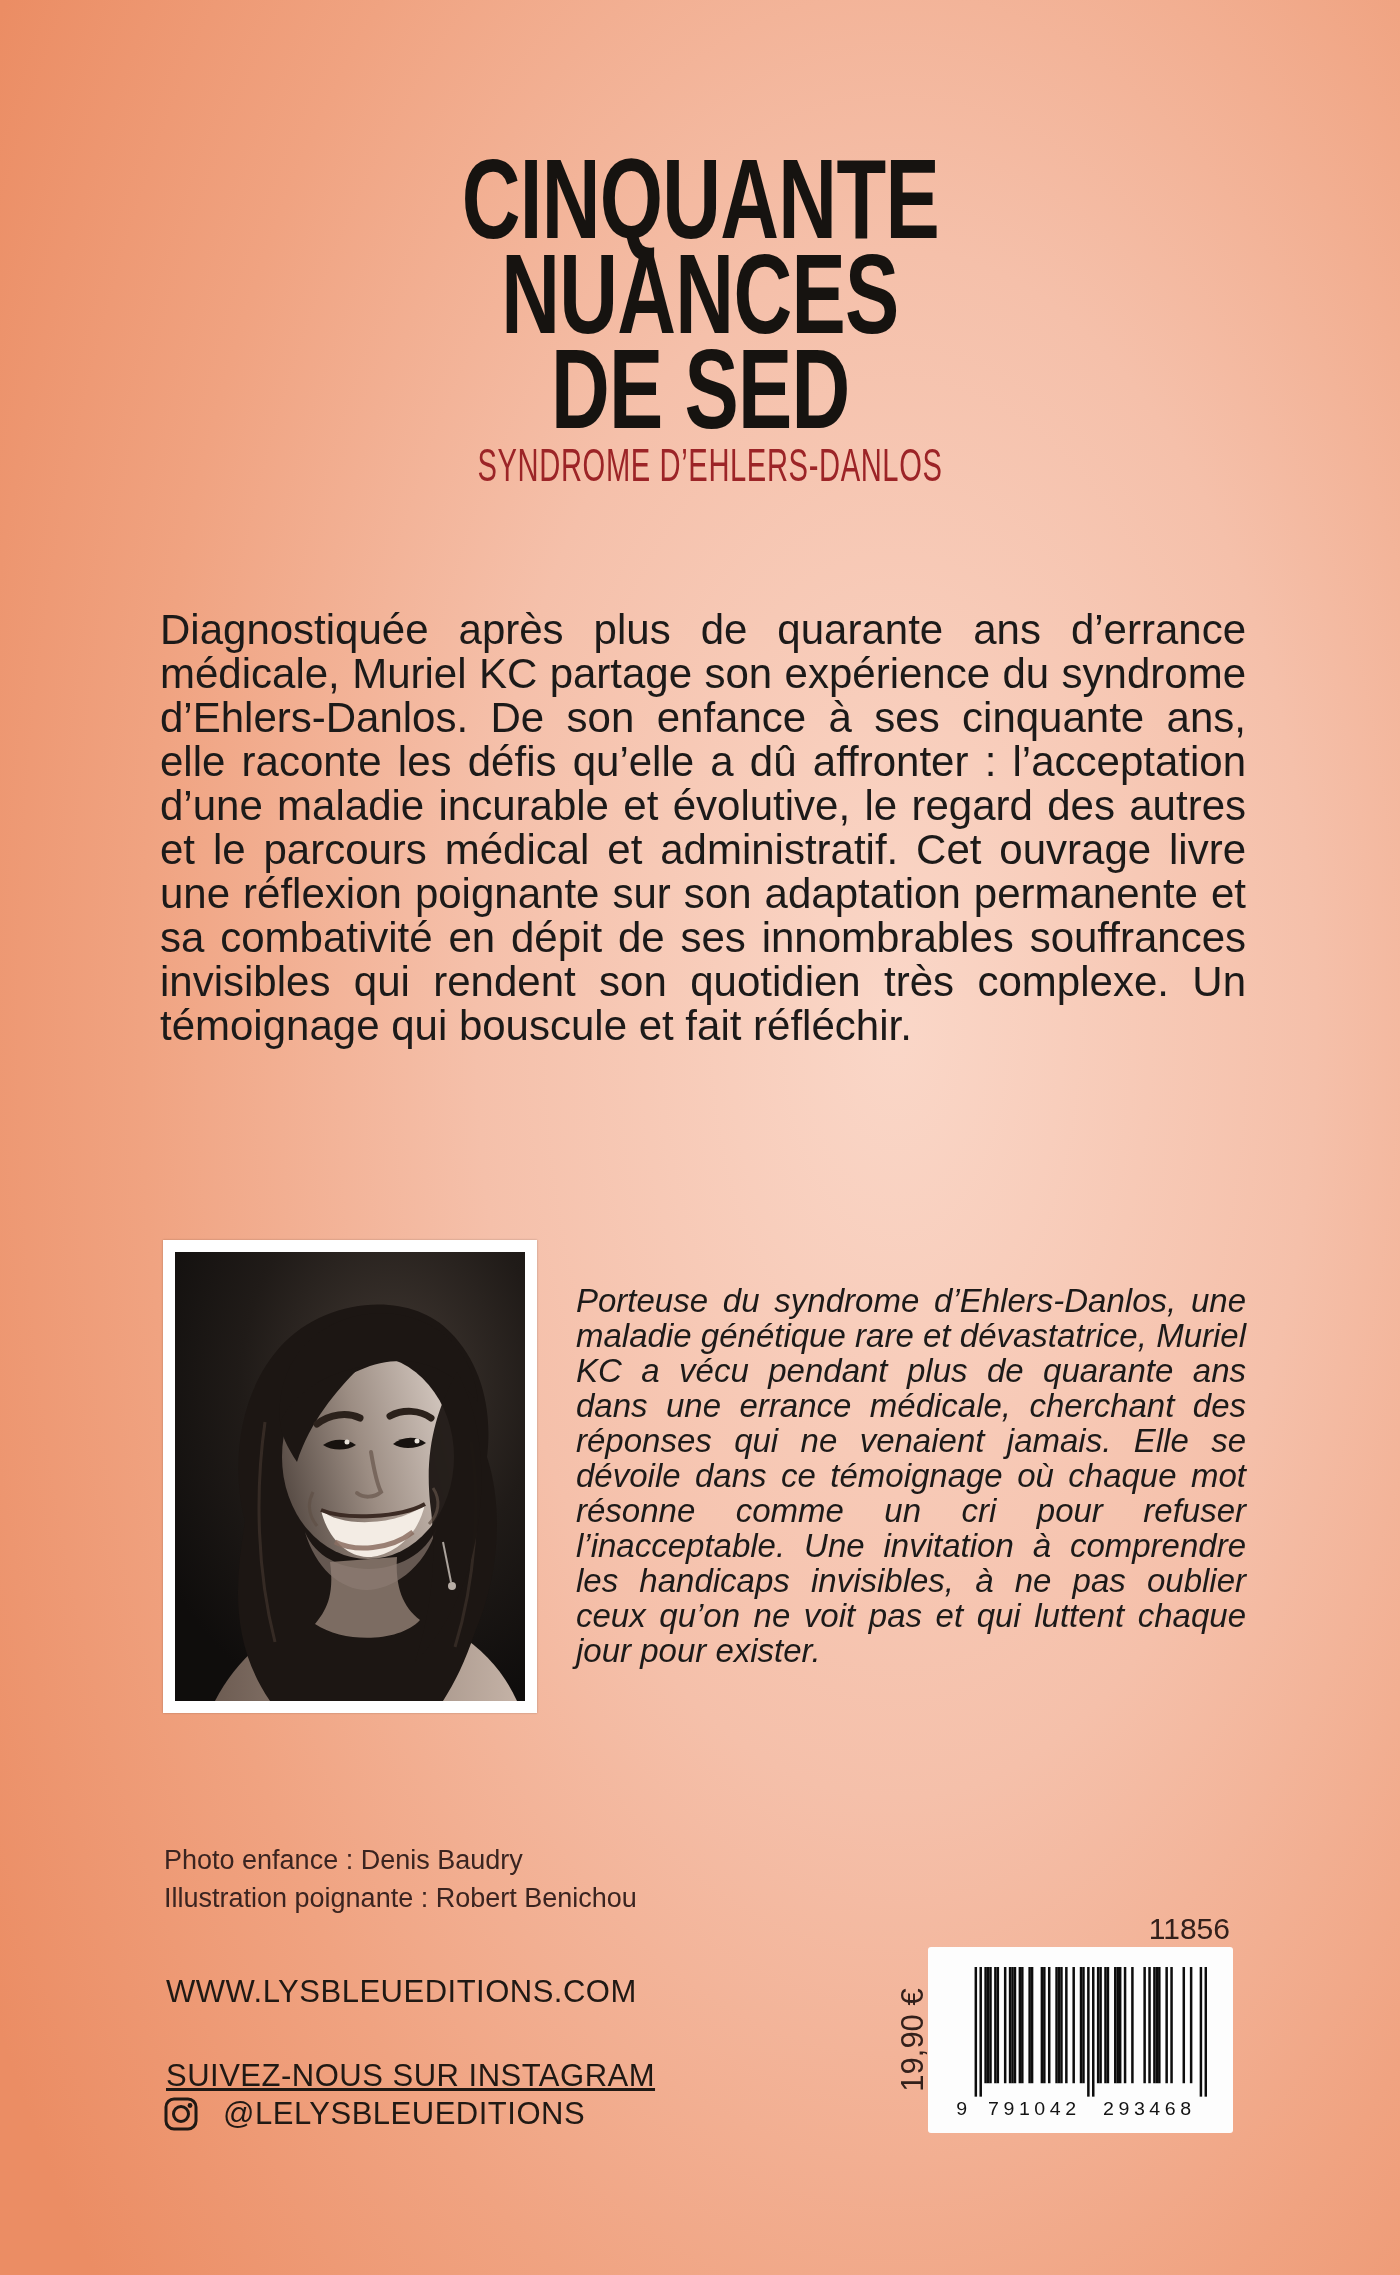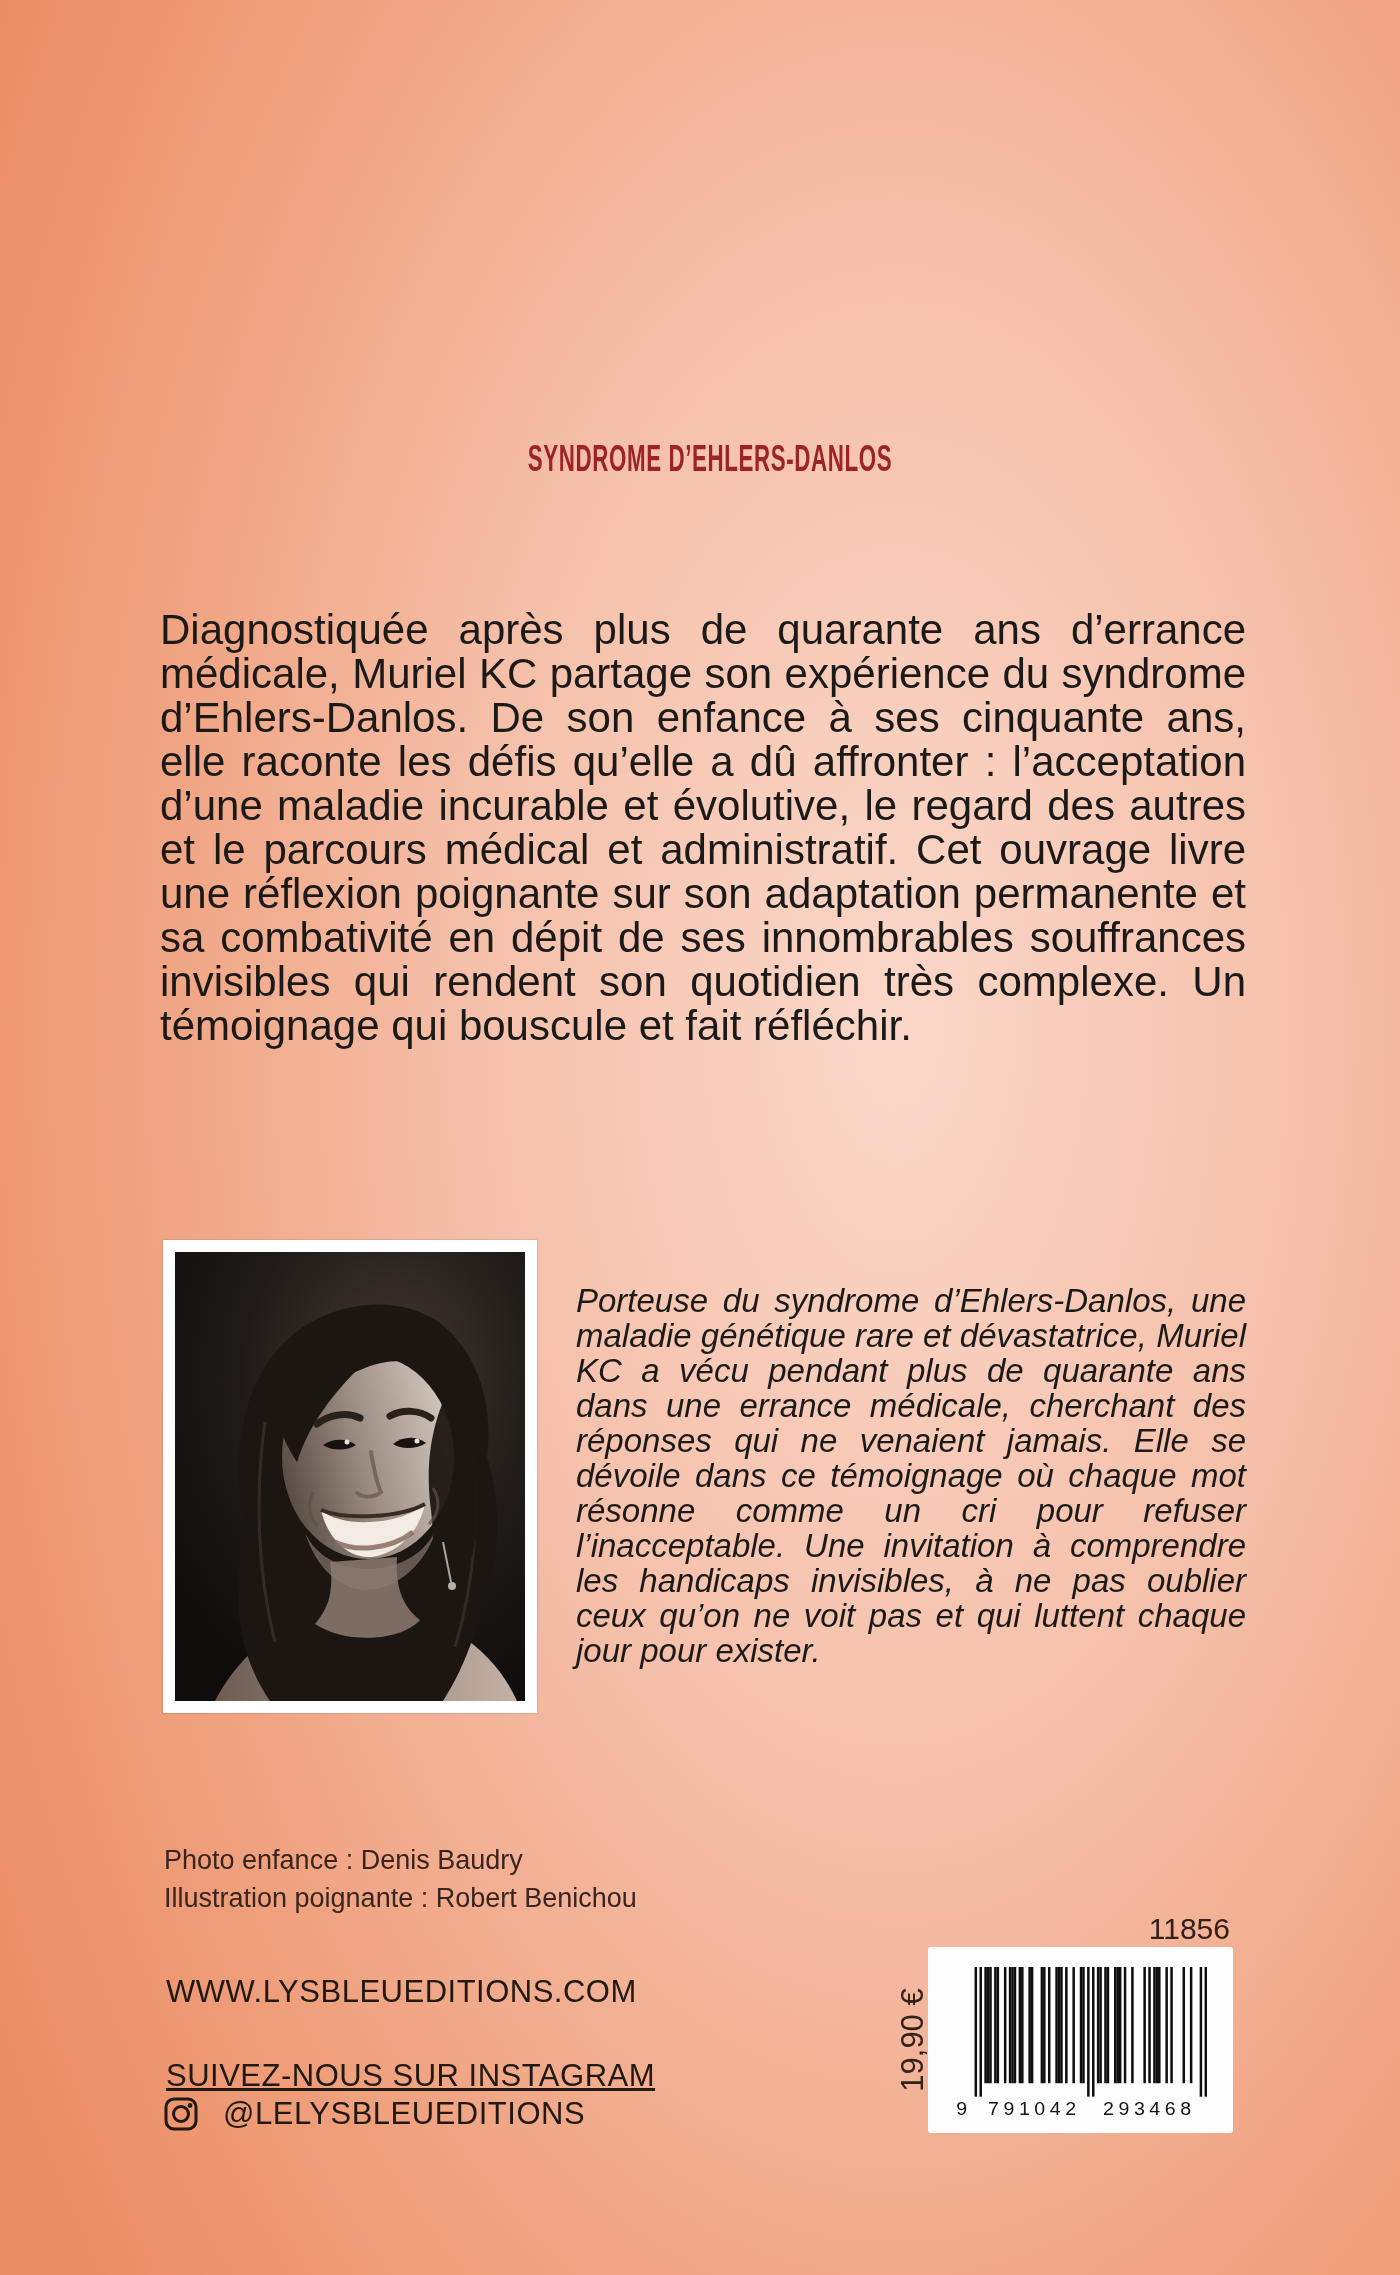--- a/index.html
+++ b/index.html
@@ -13,21 +13,21 @@
         var(--bg_center) 0%,
         var(--bg_mid) 40%,
         #f0a381 72%,
         var(--bg_left) 100%);
   }
   
   .title-block{position:absolute;top:152px;left:0;width:100%;text-align:center;color:var(--title);}
   .title-line{font-size:113px;line-height:95px;font-weight:bold;letter-spacing:-1px;}
   .condensed{display:inline-block;transform:scaleX(0.72);transform-origin:50% 50%;white-space:nowrap;}
   .subtitle-block{position:absolute;top:441px;left:0;width:100%;text-align:center;color:var(--subtitle);}
-  .subtitle-line{font-size:36px;font-weight:bold;line-height:1;letter-spacing:1px;margin-left:21px;}
+  .subtitle-line{font-size:47px;font-weight:normal;line-height:1;letter-spacing:1px;margin-left:21px;}
   .subtitle-line .condensed{transform:scaleX(0.62);}
   
   .synopsis{
     position:absolute;left:160px;top:566px;width:1086px;
     font-size:42px;line-height:44px;color:var(--body);
     text-align:justify;text-justify:inter-word;
   }
   
   .photo-frame{
     position:absolute;left:163px;top:1240px;width:350px;height:449px;
@@ -62,20 +62,25 @@
   }
   .barcode-panel svg{width:252px;height:152px;margin-top:6px;}
   .ean-digit{font-family:"Liberation Sans", sans-serif;font-size:8px;fill:#141414;}
   #ean-bars rect{fill:#0d0d0d;}
 </style>
 </head>
 <body>
 
 <div class="cover">
 
+  <div class="title-block">
+    <div class="title-line"><span class="condensed">CINQUANTE</span></div>
+    <div class="title-line"><span class="condensed">NUANCES</span></div>
+    <div class="title-line"><span class="condensed">DE SED</span></div>
+  </div>
   <div class="subtitle-block">
     <div class="subtitle-line"><span class="condensed">SYNDROME D’EHLERS-DANLOS</span></div>
   </div>
 
   <p class="synopsis">Diagnostiquée après plus de quarante ans d’errance médicale, Muriel KC partage son expérience du syndrome d’Ehlers-Danlos. De son enfance à ses cinquante ans, elle raconte les défis qu’elle a dû affronter : l’acceptation d’une maladie incurable et évolutive, le regard des autres et le parcours médical et administratif. Cet ouvrage livre une réflexion poignante sur son adaptation permanente et sa combativité en dépit de ses innombrables souffrances invisibles qui rendent son quotidien très complexe. Un témoignage qui bouscule et fait réfléchir.</p>
 
   <div class="photo-frame">
     <svg viewBox="0 0 350 449" role="img">
       <defs>
         <radialGradient id="pg" cx="62%" cy="28%" r="78%">

